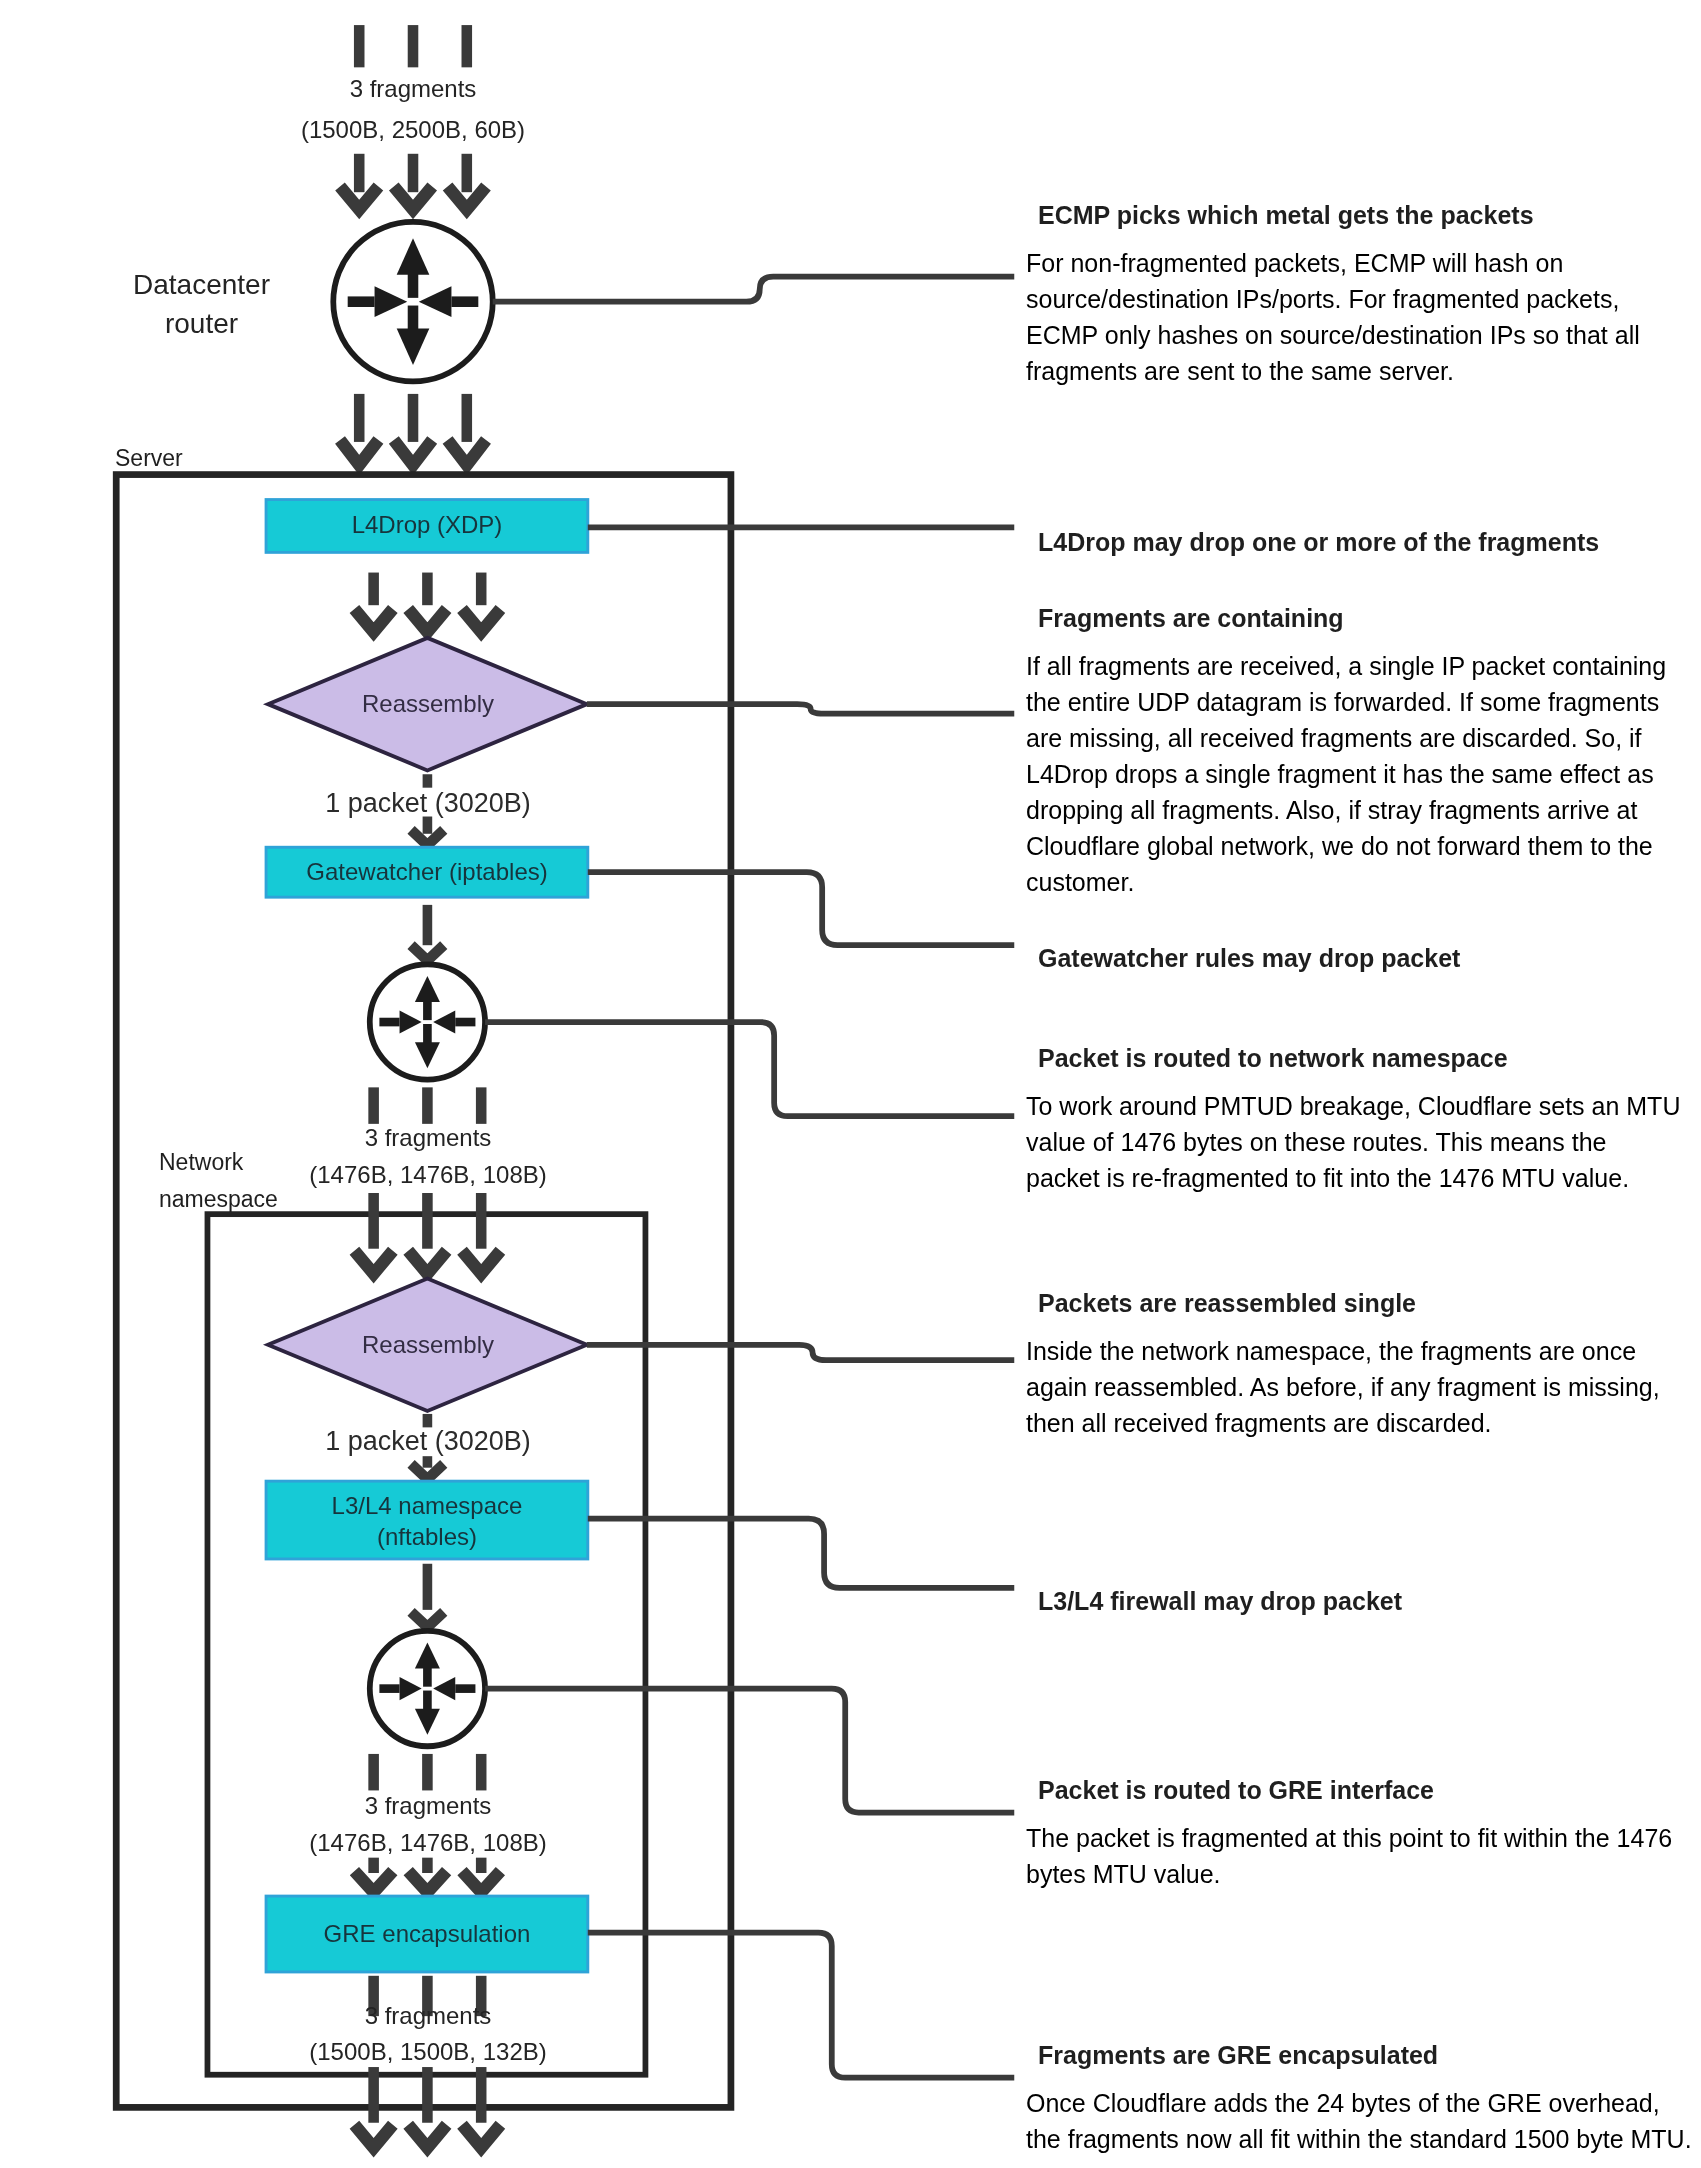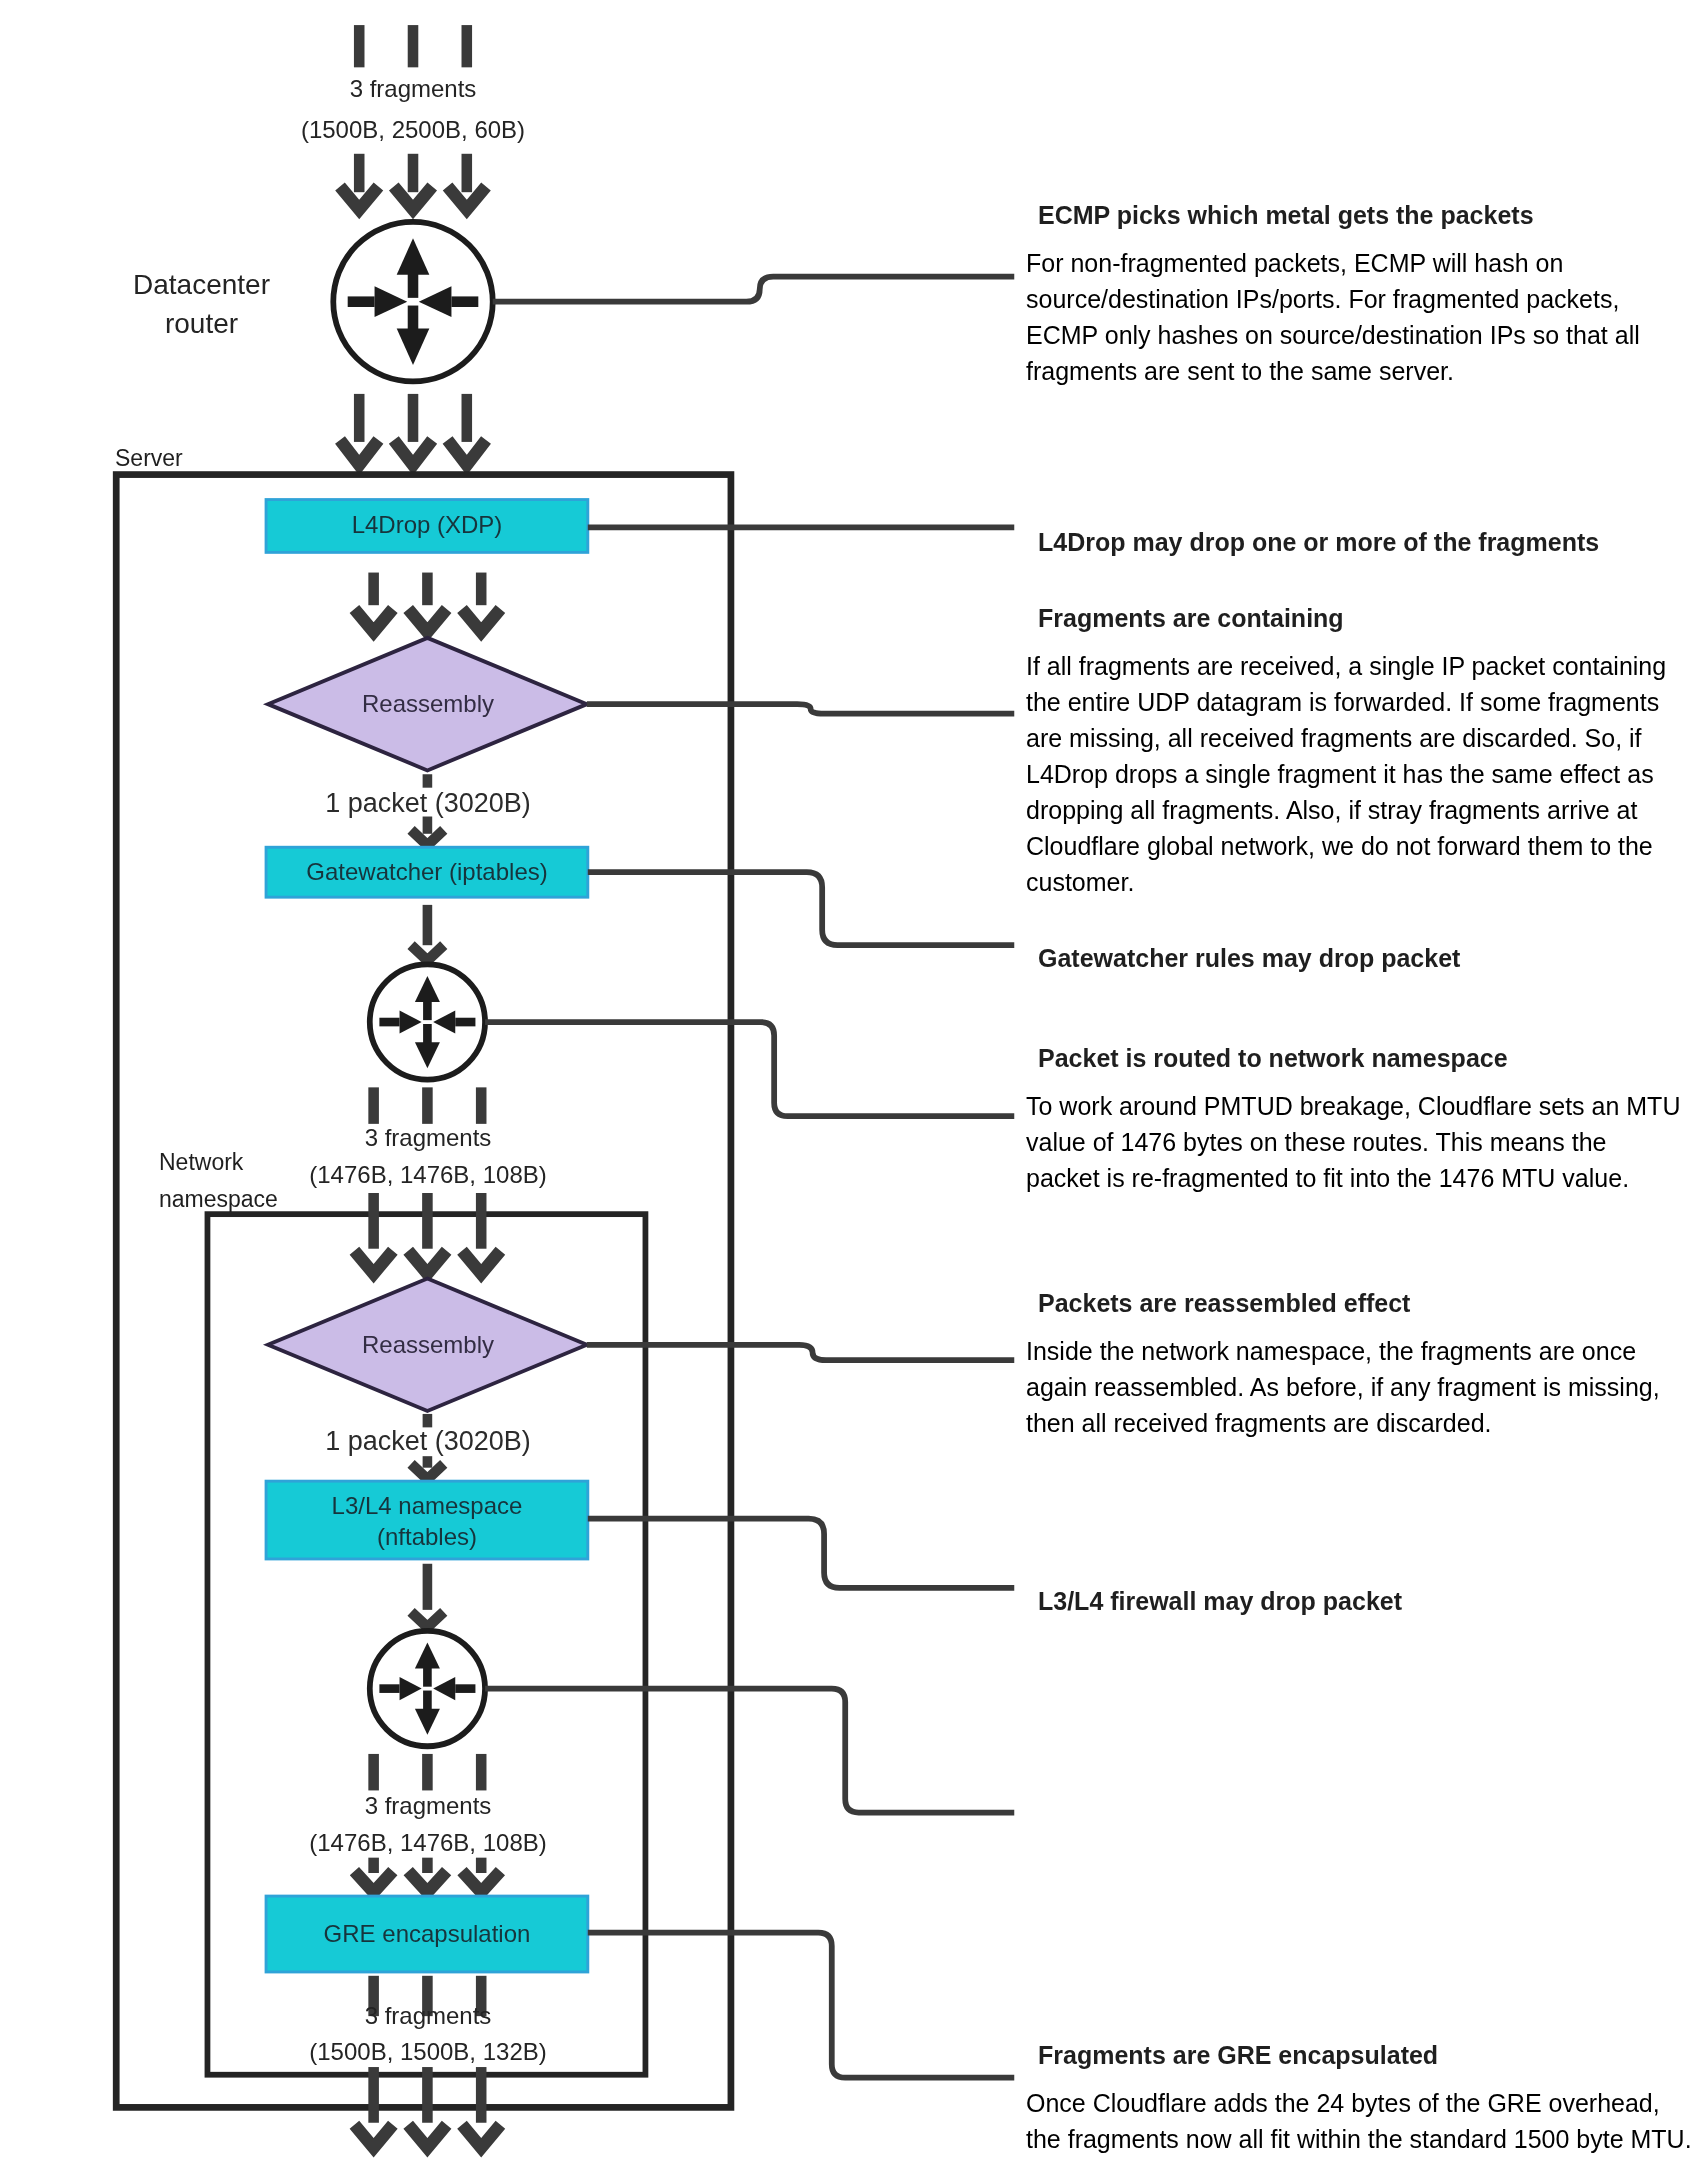--- a/index.html
+++ b/index.html
@@ -267,25 +267,29 @@
     <p>If all fragments are received, a single IP packet containing the entire UDP datagram is forwarded. If some fragments are missing, all received fragments are discarded. So, if L4Drop drops a single fragment it has the same effect as dropping all fragments. Also, if stray fragments arrive at Cloudflare global network, we do not forward them to the customer.</p>
   </div>
   <div class="ann" id="ann-gatewatcher">
     <h3>Gatewatcher rules may drop packet</h3>
   </div>
   <div class="ann" id="ann-netns">
     <h3>Packet is routed to network namespace</h3>
     <p>To work around PMTUD breakage, Cloudflare sets an MTU value of 1476 bytes on these routes. This means the packet is re-fragmented to fit into the 1476 MTU value.</p>
   </div>
   <div class="ann" id="ann-reassembly2">
-    <h3>Packets are reassembled effect</h3>
+    <h3>Packets are reassembled single</h3>
     <p>Inside the network namespace, the fragments are once again reassembled. As before, if any fragment is missing, then all received fragments are discarded.</p>
   </div>
   <div class="ann" id="ann-l3l4">
     <h3>L3/L4 firewall may drop packet</h3>
+  </div>
+  <div class="ann" id="ann-gre-route">
+    <h3>Packet is routed to GRE interface</h3>
+    <p>The packet is fragmented at this point to fit within the 1476 bytes MTU value.</p>
   </div>
   <div class="ann" id="ann-gre-encap">
     <h3>Fragments are GRE encapsulated</h3>
     <p>Once Cloudflare adds the 24 bytes of the GRE overhead, the fragments now all fit within the standard 1500 byte MTU.</p>
   </div>
 
 </div>
 
 
 </body></html>

